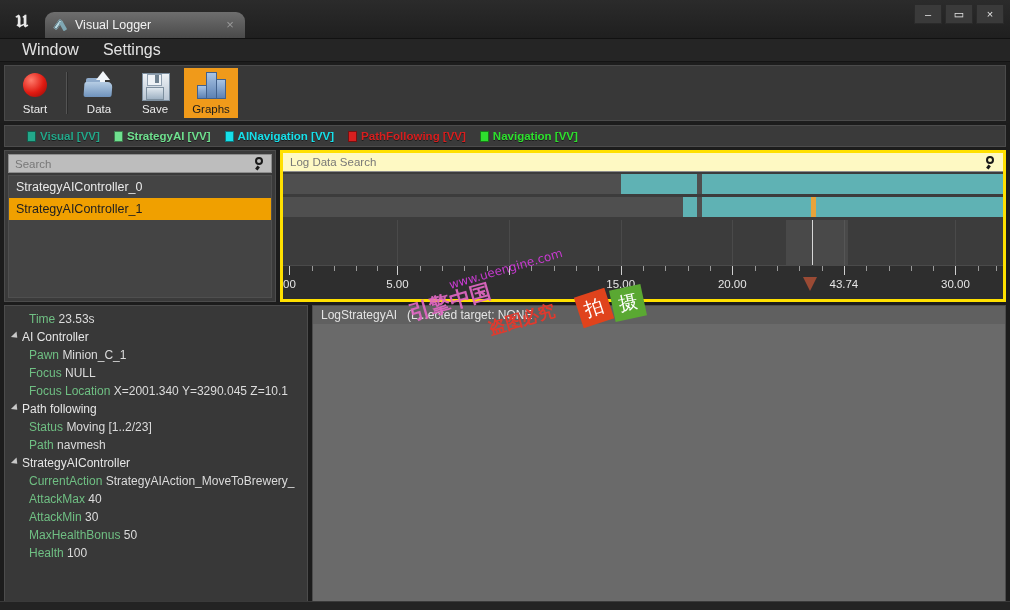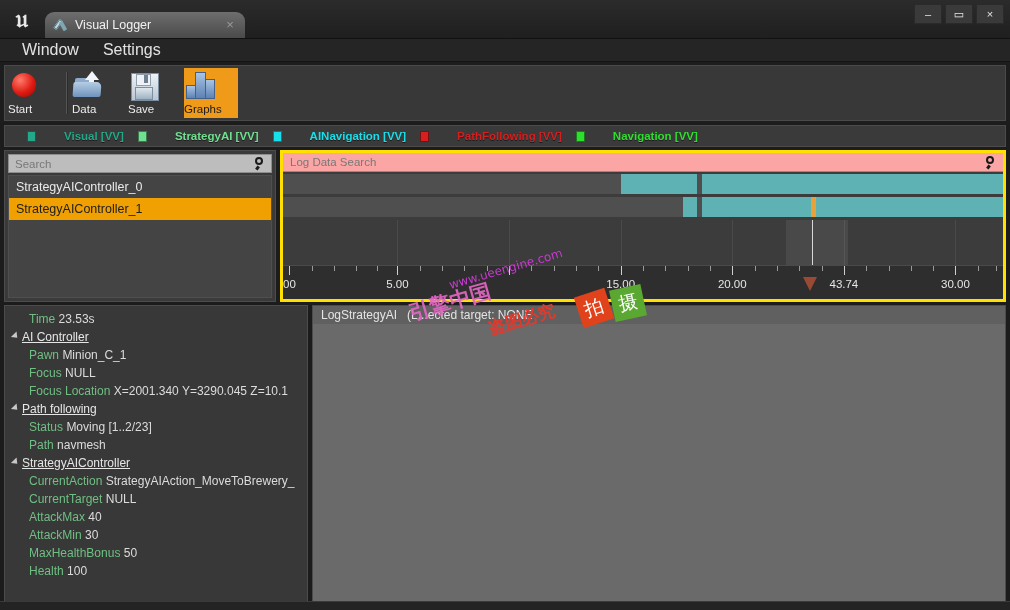--- a/index.html
+++ b/index.html
@@ -99,21 +99,21 @@
     height: 56px;
     background: #383838;
     border: 1px solid #4a4a4a;
     display: flex; align-items: stretch;
     padding: 2px;
     box-sizing: border-box;
   }
   .tbtn {
     width: 54px; margin: 0 1px;
     display: flex; flex-direction: column;
-    justify-content: flex-start;
+    align-items: center; justify-content: flex-start;
     padding-top: 3px;
     box-sizing: border-box;
   }
   .tbtn.active { background: #f09a1a; }
   .tbtn-label {
     font-size: 11.5px; color: #ececec; margin-top: 2px;
   }
   .tbtn.active .tbtn-label { color: #1c1c1c; }
   .tsep {
     width: 1px; margin: 4px 3px;
@@ -177,21 +177,21 @@
   .filters {
     flex: none; height: 22px;
     margin: 2px 4px 0 4px;
     background: #3a3a3a;
     border: 1px solid #4c4c4c;
     display: flex; align-items: center;
     padding-left: 22px;
     box-sizing: border-box;
   }
   .filter {
-    display: flex; align-items: center; margin-right: 14px; gap: 24px;
+    display: flex; align-items: center; margin-right: 14px;
   }
   .filter .swatch {
     width: 9px; height: 11px; margin-right: 4px;
     border: 1px solid rgba(0,0,0,0.45);
     box-sizing: border-box;
   }
   .filter .fl {
     font-size: 11.5px; font-weight: bold;
     text-shadow: 0 1px 0 rgba(0,0,0,0.5);
     white-space: nowrap;
@@ -257,21 +257,21 @@
   .timeline {
     flex: 1; margin-left: 4px;
     border: 3px solid #ffe000;
     background: #3a3a3a;
     display: flex; flex-direction: column;
     position: relative;
     box-sizing: border-box;
   }
   .logsearch {
     height: 19px; flex: none;
-    background: #fca5a5;
+    background: #fef9c3;
     border-bottom: 1px solid #8d8d8d;
     display: flex; align-items: center;
     padding: 8px 5px;
     box-sizing: border-box;
   }
   .logsearch input {
     flex: 1; border: none; outline: none; background: transparent;
     font-family: "Liberation Sans", sans-serif; font-size: 11.5px;
     color: #2a2a2a;
   }
@@ -346,21 +346,21 @@
     overflow: hidden;
   }
   .drow {
     height: 18px; line-height: 18px;
     font-size: 12px; white-space: nowrap; overflow: hidden;
   }
   .drow.lvl0 { padding-left: 4px; }
   .drow.lvl1 { padding-left: 20px; }
   .key { color: #6fbf83; }
   .val { color: #dcdcdc; }
-  .hdr { color: #e6e6e6; text-decoration: underline; }
+  .hdr { color: #e6e6e6; }
   .arrow-d {
     display: inline-block; width: 0; height: 0;
     border-left: 5px solid #c8c8c8;
     border-top: 4px solid transparent;
     border-bottom: 4px solid transparent;
     transform: rotate(45deg);
     margin-right: 4px;
     vertical-align: 1px;
   }
   .logpanel {
@@ -610,21 +610,20 @@
       <div class="drow lvl1"><span class="key">Time</span> <span class="val">23.53s</span></div>
       <div class="drow lvl0"><span class="arrow-d"></span><span class="hdr">AI Controller</span></div>
       <div class="drow lvl1"><span class="key">Pawn</span> <span class="val">Minion_C_1</span></div>
       <div class="drow lvl1"><span class="key">Focus</span> <span class="val">NULL</span></div>
       <div class="drow lvl1"><span class="key">Focus Location</span> <span class="val">X=2001.340 Y=3290.045 Z=10.1</span></div>
       <div class="drow lvl0"><span class="arrow-d"></span><span class="hdr">Path following</span></div>
       <div class="drow lvl1"><span class="key">Status</span> <span class="val">Moving [1..2/23]</span></div>
       <div class="drow lvl1"><span class="key">Path</span> <span class="val">navmesh</span></div>
       <div class="drow lvl0"><span class="arrow-d"></span><span class="hdr">StrategyAIController</span></div>
       <div class="drow lvl1"><span class="key">CurrentAction</span> <span class="val">StrategyAIAction_MoveToBrewery_</span></div>
-      <div class="drow lvl1"><span class="key">CurrentTarget</span> <span class="val">NULL</span></div>
       <div class="drow lvl1"><span class="key">AttackMax</span> <span class="val">40</span></div>
       <div class="drow lvl1"><span class="key">AttackMin</span> <span class="val">30</span></div>
       <div class="drow lvl1"><span class="key">MaxHealthBonus</span> <span class="val">50</span></div>
       <div class="drow lvl1"><span class="key">Health</span> <span class="val">100</span></div>
     </div>
 
     <div class="logpanel">
       <div class="logline">
         <span>LogStrategyAI</span>
         &nbsp;&nbsp;<span>(L...ected target: NONE</span>

